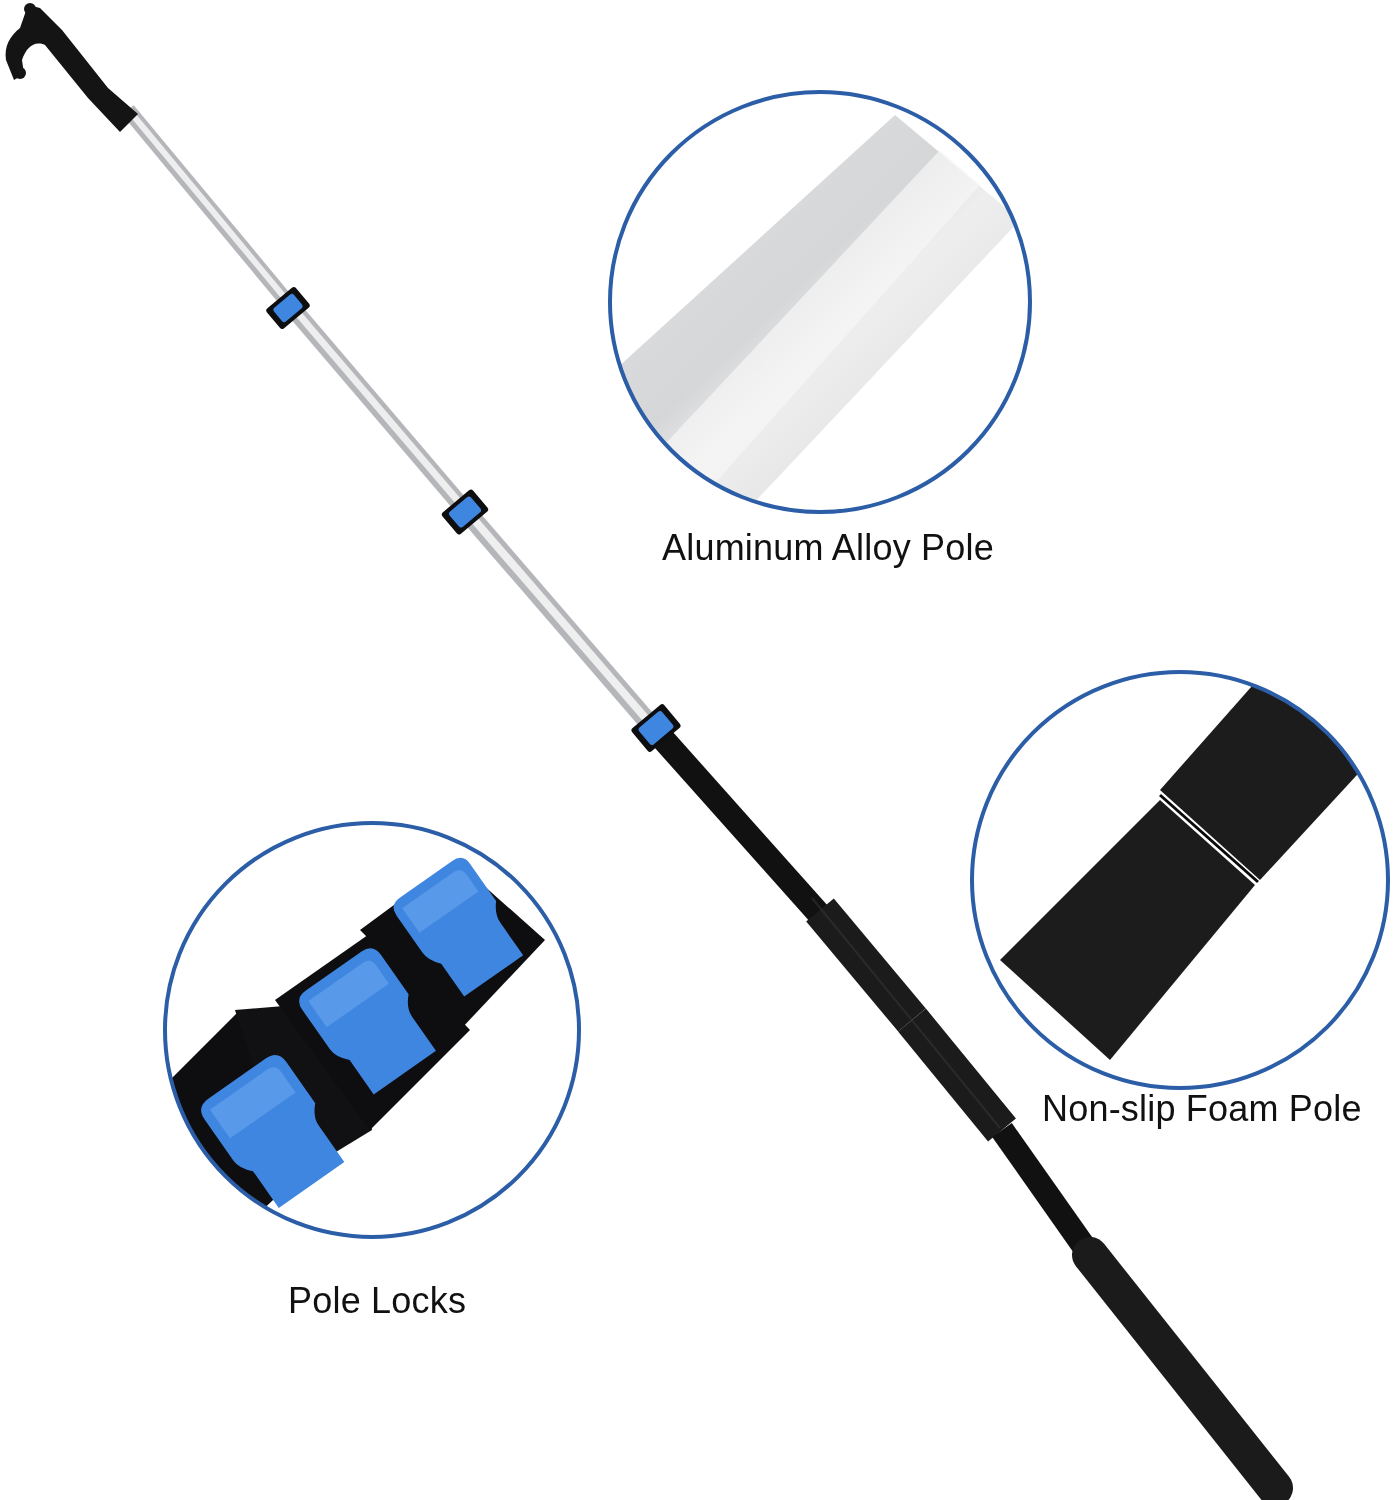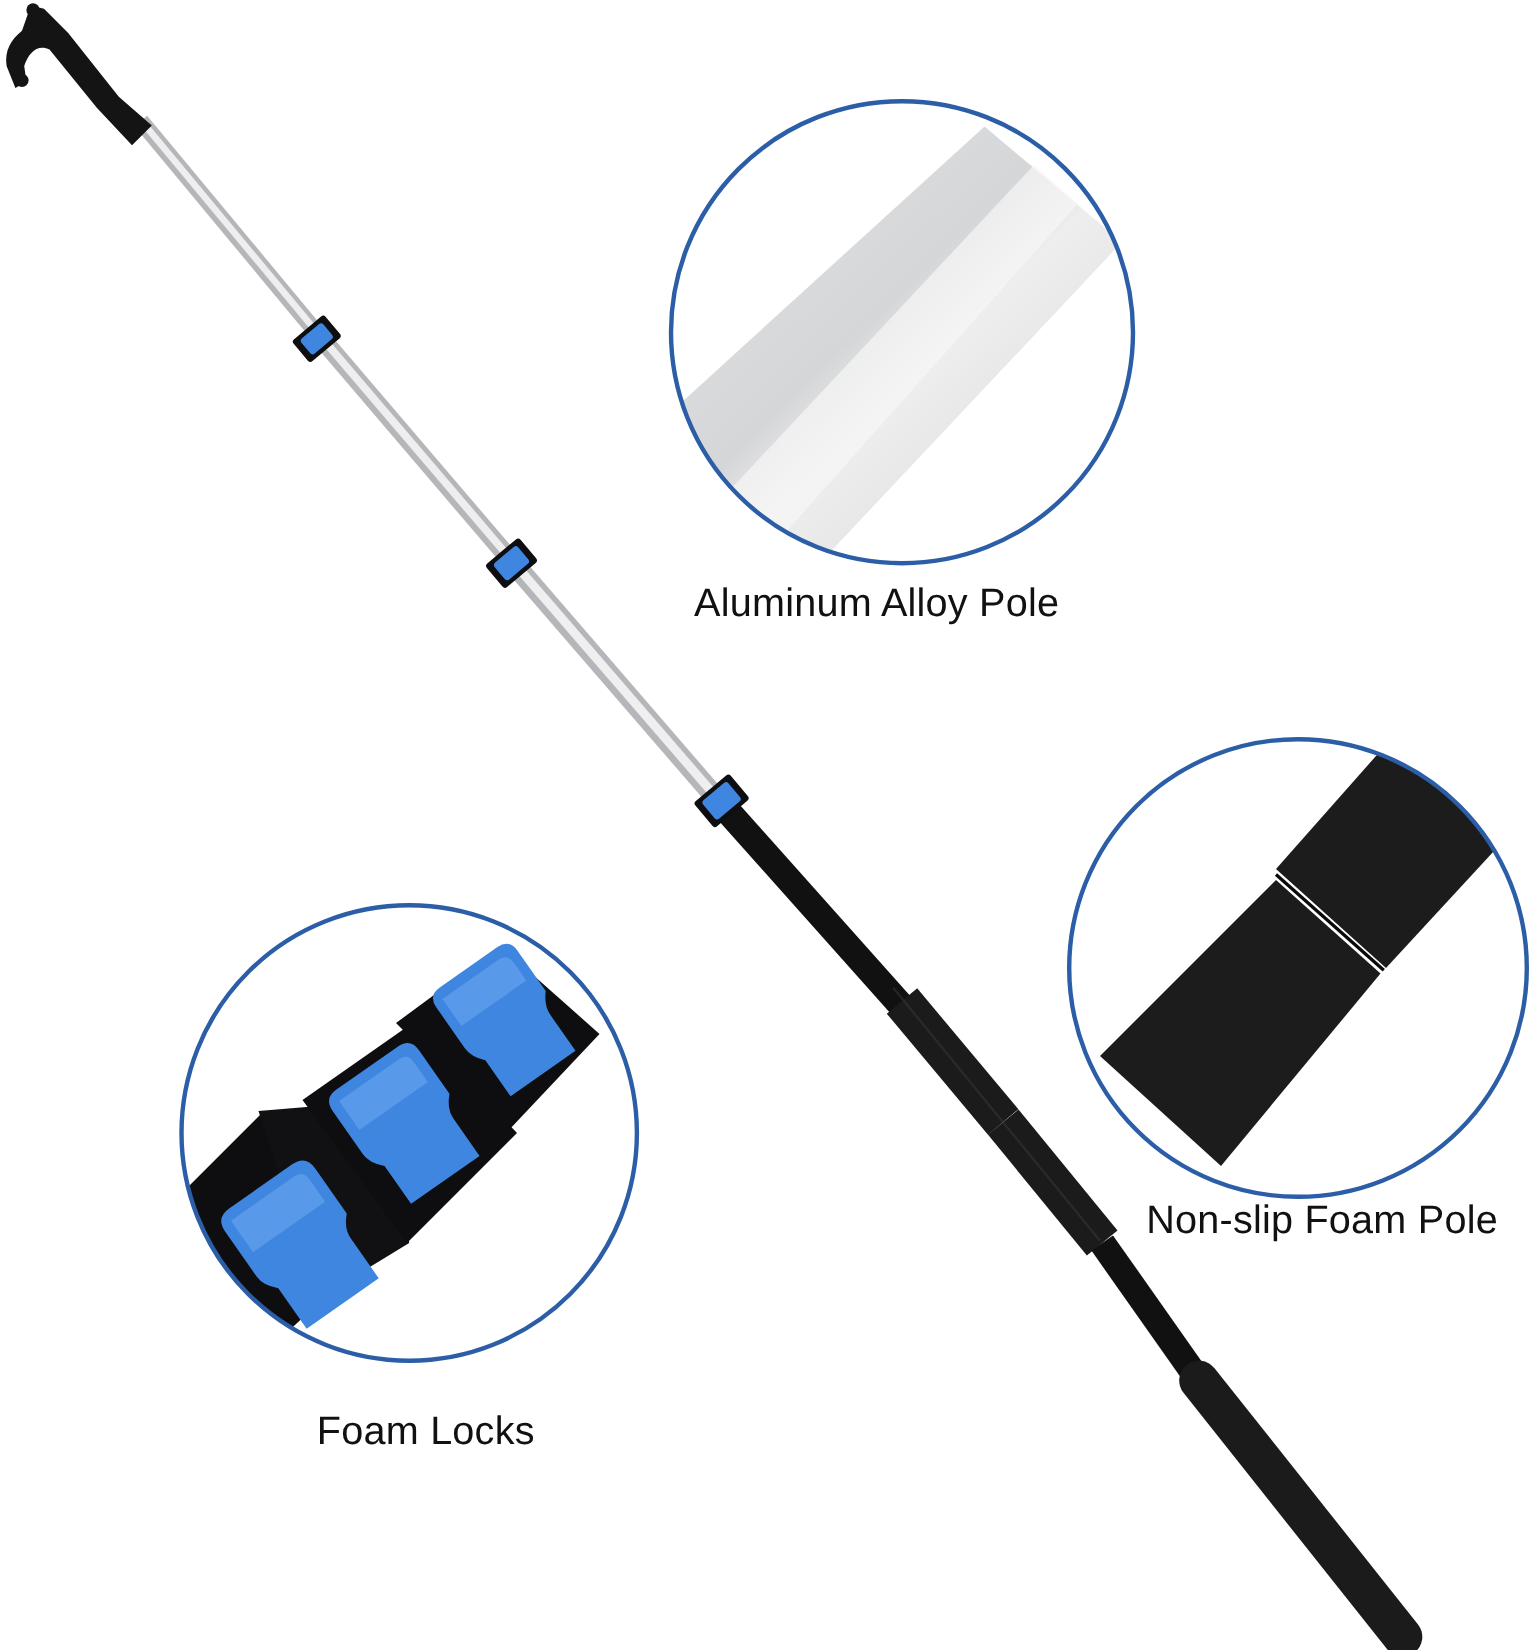--- a/index.html
+++ b/index.html
@@ -1,19 +1,19 @@
 <!DOCTYPE html>
 <html><head>
   <meta charset="utf-8">
   <style>
     html, body { margin: 0; padding: 0; background: #ffffff; }
     body { width: 1395px; height: 1500px; position: relative; overflow: hidden; font-family: "Liberation Sans", sans-serif; }
     #scene { position: absolute; left: 0; top: 0; width: 1395px; height: 1500px; }
     .label { position: absolute; color: #111111; font-size: 36px; font-family: "Liberation Sans", sans-serif; white-space: nowrap; letter-spacing: 0.2px; }
-    #label-aluminum { left: 631px; top: 527px; }
+    #label-aluminum { left: 662px; top: 527px; }
     #label-foam { left: 1042px; top: 1088px; }
     #label-flip { left: 288px; top: 1280px; }
   </style>
 </head>
 <body>
 
 <svg id="scene" viewBox="0 0 1395 1500" xmlns="http://www.w3.org/2000/svg">
   <defs>
     <linearGradient id="alu" x1="0" y1="0" x2="1" y2="0">
       <stop offset="0" stop-color="#b9bbbe"></stop>
@@ -115,13 +115,13 @@
         <path d="M-45 -55 Q-45 -68 -32 -68 L32 -68 Q45 -68 45 -55 L45 -10 Q36 0 36 10 L36 50 L-36 50 L-36 10 Q-45 0 -45 -10 Z" fill="#3f86e0"></path>
         <path d="M-36 -58 L26 -58 Q36 -58 36 -48 L36 -28 L-36 -28 Z" fill="#6aa6ee" opacity="0.6"></path>
       </g>
     </g>
     <circle cx="372" cy="1030" r="207" fill="none" stroke="#2b5ea7" stroke-width="4"></circle>
   </g>
 </svg>
 
 <div id="label-aluminum" class="label">Aluminum Alloy Pole</div>
 <div id="label-foam" class="label">Non-slip Foam Pole</div>
-<div id="label-flip" class="label">Foam Locks</div>
+<div id="label-flip" class="label">Pole Locks</div>
 
 </body></html>

